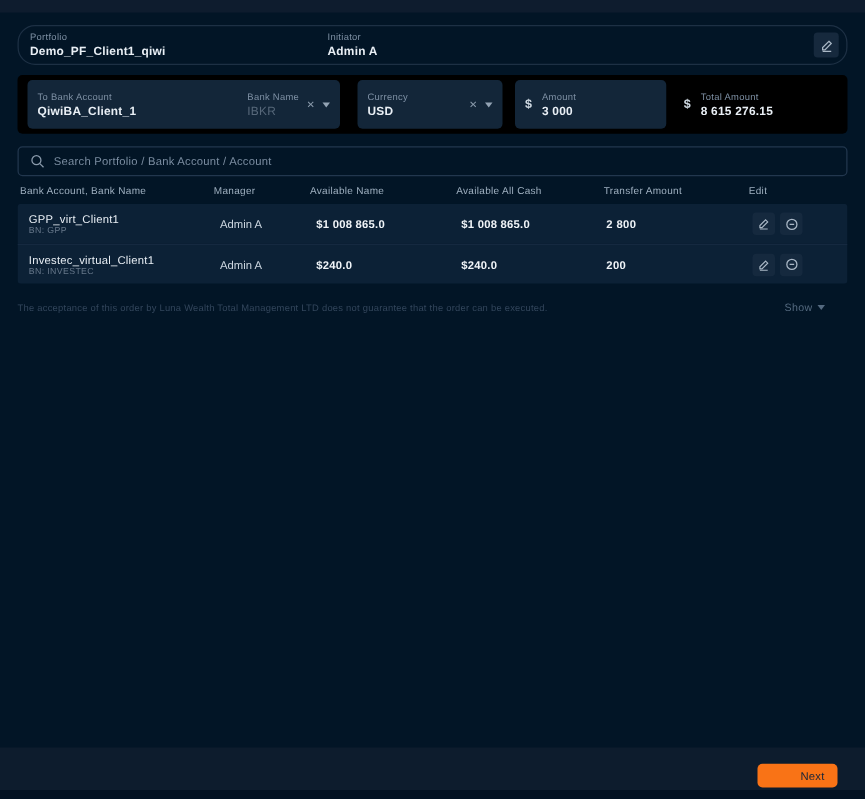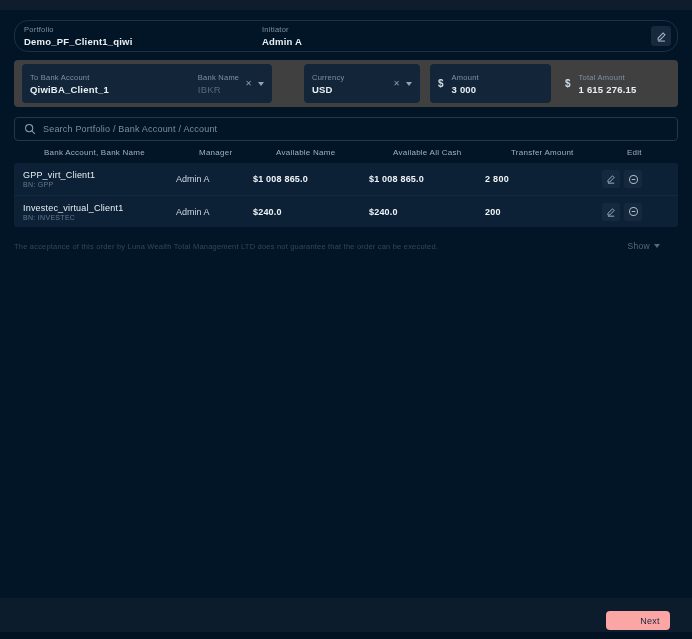--- a/index.html
+++ b/index.html
@@ -41,51 +41,51 @@
   .field-value { font-size:9.5px; color:#e9eff5; font-weight:bold; letter-spacing:.2px; margin-top:2px; }
   .initiator-field { position:absolute; left:247px; }
   .icon-btn {
     width:20px; height:20px; border-radius:3px; background:#16293d;
     display:flex; align-items:center; justify-content:center; cursor:pointer;
   }
   .info-row .icon-btn { position:absolute; right:6px; top:5px; }
 
   
   .bank-panel {
-    margin-top:8px; height:47px; background:#404040; border-radius:4px;
+    margin-top:8px; height:47px; background:#000000; border-radius:4px;
     display:flex; align-items:center; padding:0 8px;
   }
   .inner-box {
     background:#132639; border-radius:4px; height:39px;
     display:flex; align-items:center; padding:0 8px;
   }
   .combo-box { width:250px; justify-content:space-between; }
   .combo-right { display:flex; align-items:center; gap:6px; }
   .disabled-value { color:#57687a; font-weight:normal; }
   .clear-x { font-size:8px; color:#8a9aab; cursor:pointer; line-height:1; }
   .dd-chev { cursor:pointer; }
-  .currency-box { margin-left:32px; width:116px; justify-content:space-between;align-items:center; }
+  .currency-box { margin-left:14px; width:116px; justify-content:space-between;align-items:center; }
   .amount-box { margin-left:10px; width:121px; gap:8px; }
   .dollar { font-size:10px; color:#cfd9e2; font-weight:bold; }
   .total-field { margin-left:14px; display:flex; align-items:center; gap:8px; }
 
   
   .search-box {
     margin-top:10px; height:24px; border:1px solid #22374e; border-radius:4px;
     display:flex; align-items:center; padding:0 9px; gap:7px;
   }
   .search-box input {
     flex:1; background:transparent; border:none; outline:none;
     font-family:"Liberation Sans", sans-serif; font-size:9px; color:#dfe7ee; letter-spacing:.2px;
   }
   .search-box input::placeholder { color:#7b8da1; }
 
   
   .grid { display:grid; grid-template-columns:155px 77px 117px 118px 116px 1fr; }
-  .thead { margin-top:7px; padding-left:2px;margin-left:28px; }
+  .thead { margin-top:7px; padding-left:2px; }
   .th { font-size:8px; color:#9fb0c0; letter-spacing:.25px; align-self:center; }
   .rows-panel { margin-top:6px; border-radius:3px; overflow:hidden; }
   .trow { height:32px; background:#0c2136; align-items:center; }
   .trow + .trow { border-top:1px solid #152940; }
   .cell { font-size:9px; }
   .cell-name { padding-left:9px; display:flex; flex-direction:column; justify-content:center; }
   .acct-name { font-size:9px; color:#e9eff5; letter-spacing:.2px; }
   .acct-bn { font-size:7px; color:#67788b; margin-top:1px; letter-spacing:.3px; }
   .cell-manager { padding-left:7px; color:#cdd7e1; }
   .cell-money { padding-left:7px; font-weight:bold; color:#f0f4f8; letter-spacing:.2px; }
@@ -99,21 +99,21 @@
   .disclaimer-text { font-size:7.5px; color:#33465c; letter-spacing:.2px; }
   .show-toggle { display:flex; align-items:center; gap:4px; cursor:pointer; margin-right:18px; }
   .show-label { font-size:8.5px; color:#54697f; letter-spacing:.3px;margin-left:39px; }
   .show-chev { width:0; height:0; border-left:3.5px solid transparent; border-right:3.5px solid transparent; border-top:4px solid #54697f; }
 
   
   .footer { position:absolute; left:0; bottom:0; width:100%; }
   .footer-bar { height:34px; background:#0d1c2d; position:relative; }
   .next-btn {
     position:absolute; right:22px; bottom:2px; width:64px; height:19px;
-    background:#fca5a5; color:#15243a; border:none; border-radius:4px;
+    background:#f97316; color:#15243a; border:none; border-radius:4px;
     font-family:"Liberation Sans", sans-serif; font-size:9px; letter-spacing:.2px; cursor:pointer;padding-left:24px;
   }
   .bottom-strip { height:7px; background:#031222; }
 
   svg { display:block; }
 </style>
 </head>
 <body>
 
 <div class="top-strip"></div>
@@ -172,21 +172,21 @@
       <div class="field">
         <span class="field-label">Amount</span>
         <span class="field-value">3 000</span>
       </div>
     </div>
 
     <div class="total-field">
       <span class="dollar">$</span>
       <div class="field">
         <span class="field-label">Total Amount</span>
-        <span class="field-value">1 615 276.15</span>
+        <span class="field-value">8 615 276.15</span>
       </div>
     </div>
 
   </div>
 
   <div class="search-box">
     <svg width="12" height="12" viewBox="0 0 14 14" fill="none" stroke="#8a9aab" stroke-width="1.2">
       <circle cx="6" cy="6" r="4.2"></circle>
       <path d="M9.2 9.2 L12.6 12.6"></path>
     </svg>

